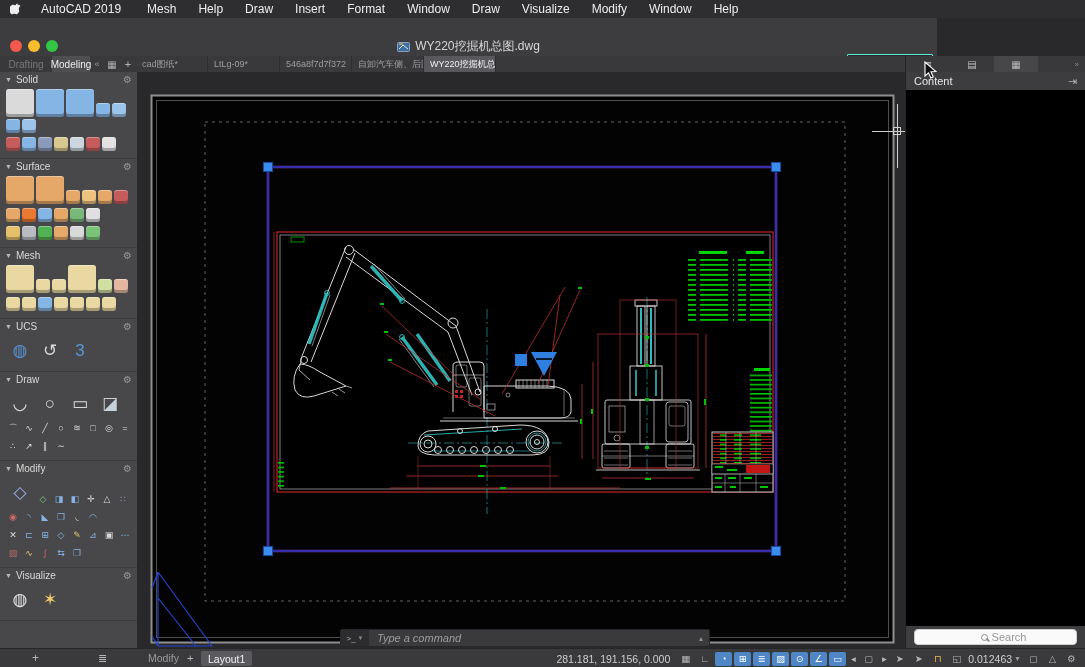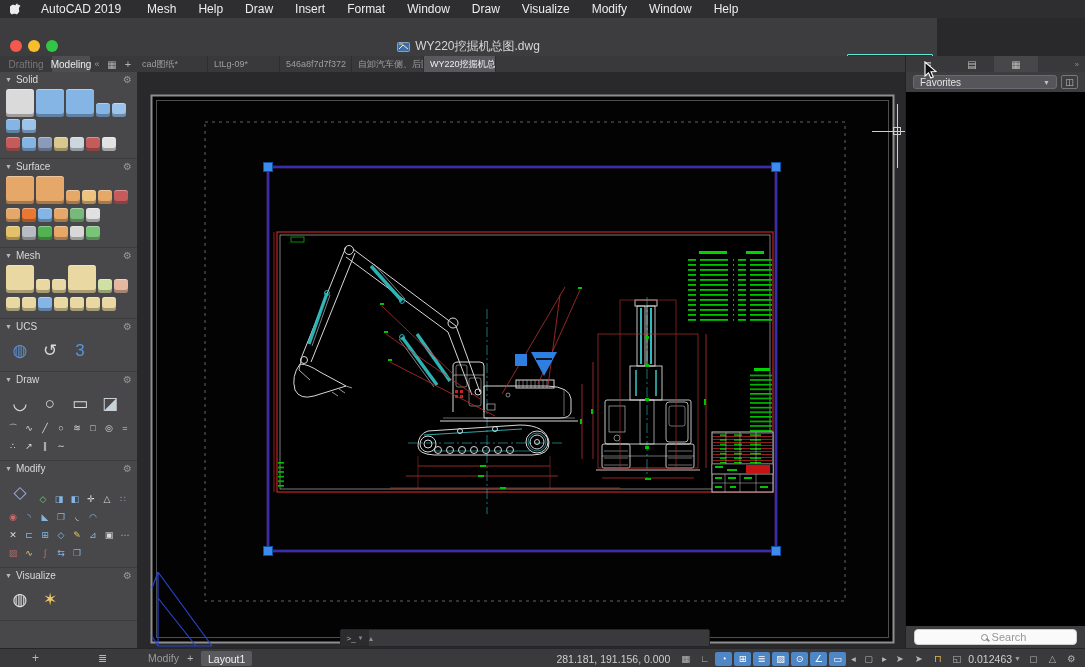--- a/index.html
+++ b/index.html
@@ -629,36 +629,34 @@
     <div class="xhair" style="left:760px; top:32px; width:1px; height:64px;"></div>
     <div class="xhair" style="left:735px; top:59px; width:34px; height:1px;"></div>
     <div class="pickbox" style="left:756px; top:55px;"></div>
   </div>
 
   <div class="cmdbar">
     <div class="cmd-chip">
       <span>&gt;_</span>
       <span class="caret">▼</span>
     </div>
+    <div class="cmd-text">Type a command</div>
     <div class="cmd-expand">▴</div>
   </div>
 
   <div id="right-panel">
     <div class="rp-tabs" id="rp-tabs">
         <div class="rp-tab">≣</div>
         <div class="rp-tab">▤</div>
         <div class="rp-tab active">▦</div>
         <div class="rp-overflow">»</div>
       </div>
-    <div class="rp-fav">
-      <div class="rp-select">
-        <span class="val">Favorites</span>
-        <span class="caret">▼</span>
-      </div>
-      <div class="rp-sidebtn">◫</div>
+    <div class="rp-head">
+      <span class="rp-title">Content</span>
+      <span class="rp-exit">⇥</span>
     </div>
     <div class="rp-content"></div>
     <div class="rp-search">
       <div class="search-box">
         <span class="mag"></span>
         <span class="ph">Search</span>
       </div>
     </div>
 
     <svg class="mouse-cursor" width="13" height="19" viewBox="0 0 13 19">

